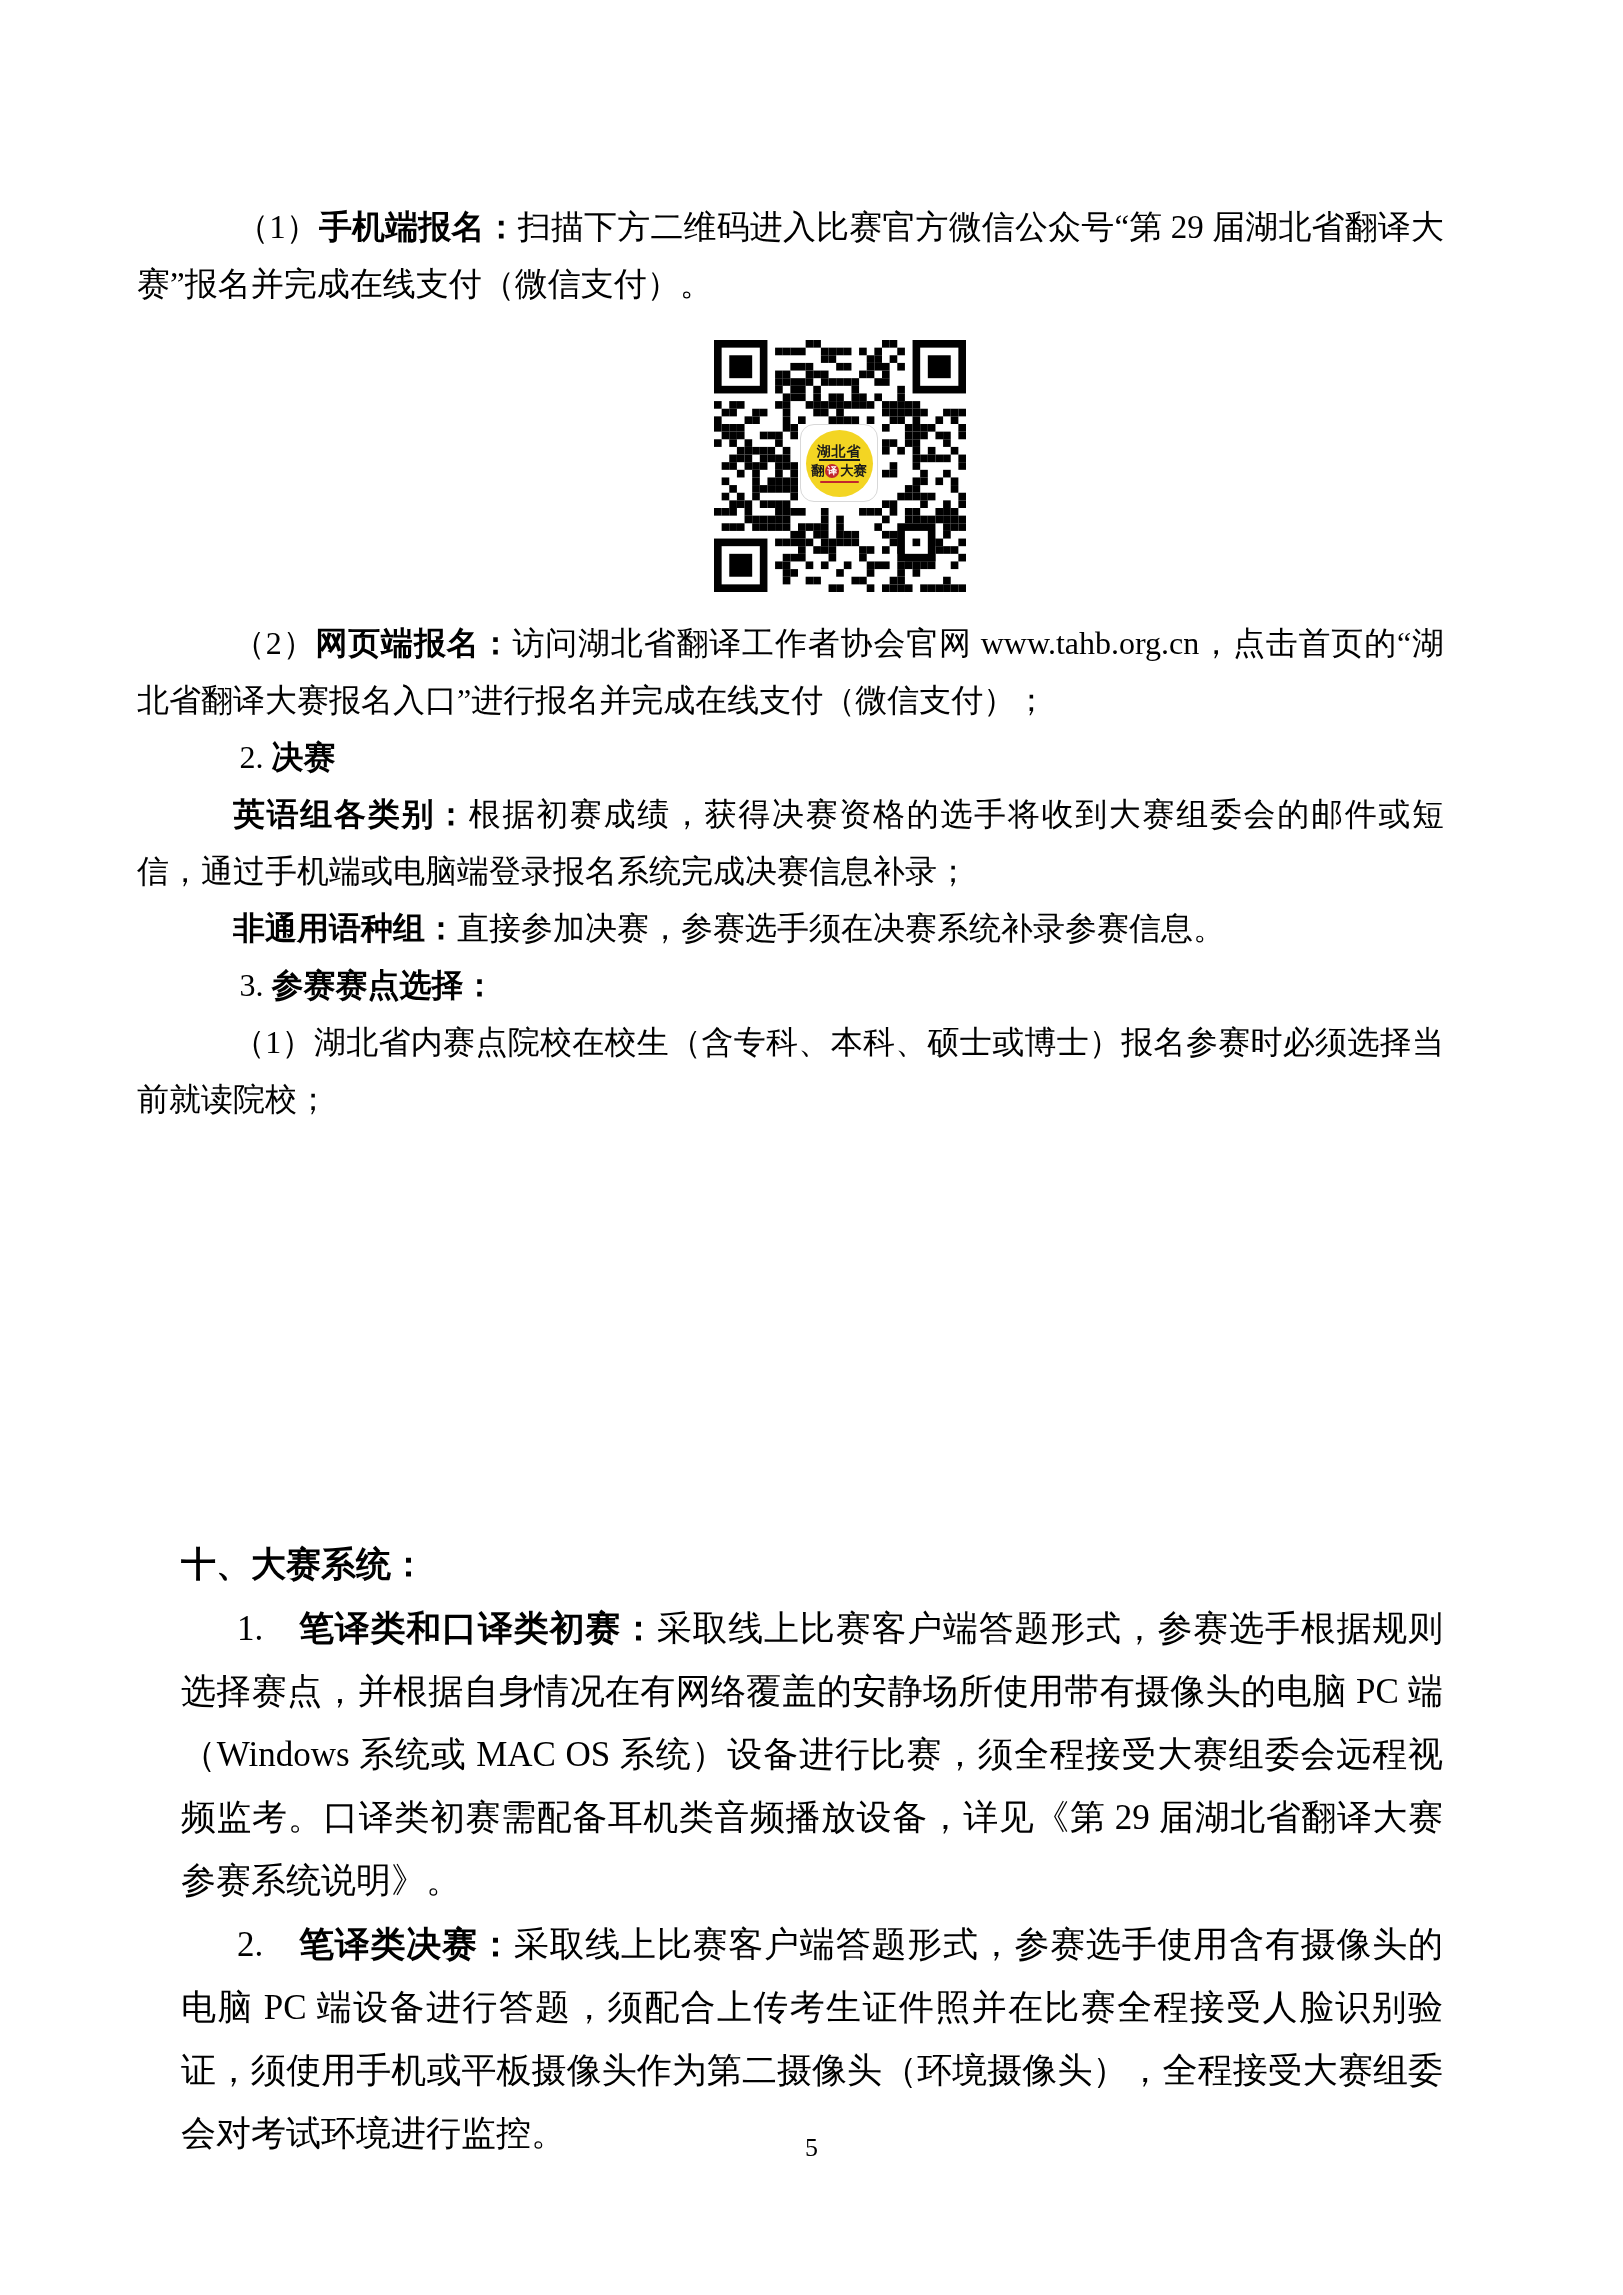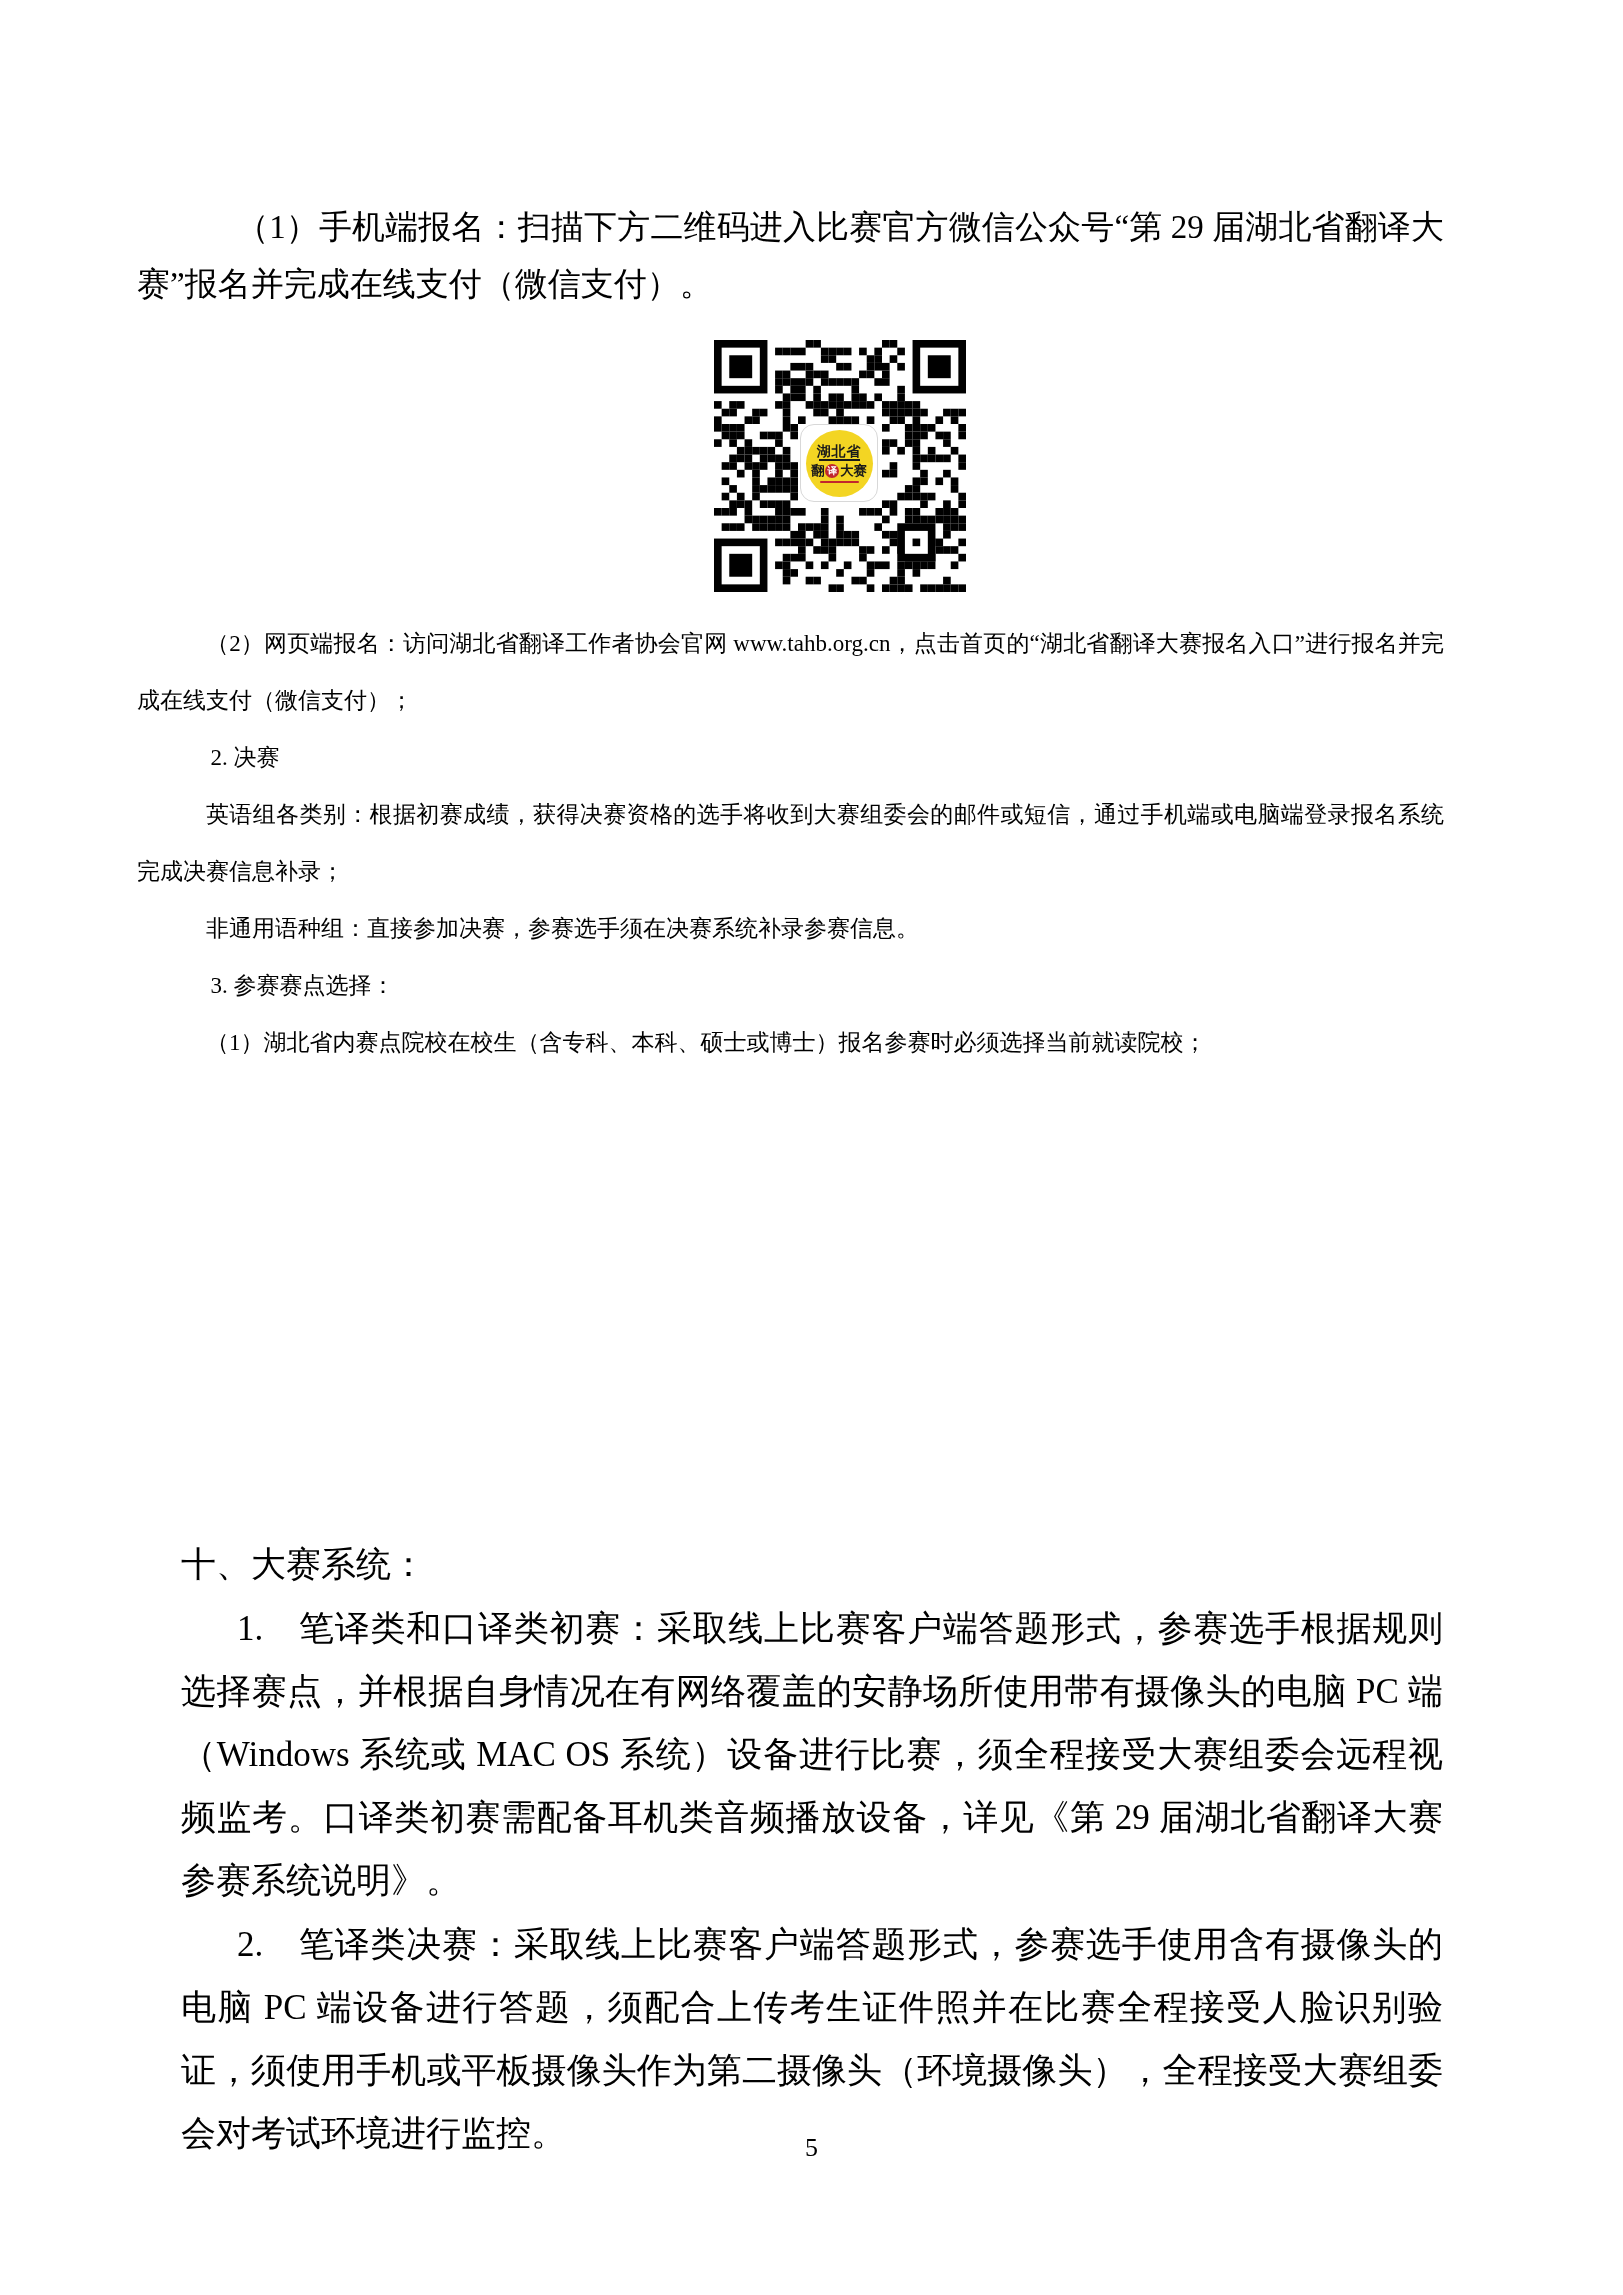--- a/index.html
+++ b/index.html
@@ -4,25 +4,25 @@
 <style>
   html,body{margin:0;padding:0;}
   body{
     width:1623px;height:2295px;
     background:#ffffff;color:#000;
     position:relative;overflow:hidden;
     font-family:"Liberation Serif","DejaVu Serif",serif;
   }
   .blk{position:absolute;}
   #blk-a{left:137px;top:198px;width:1307px;font-size:33px;line-height:57px;}
-  #blk-c{left:137px;top:615px;width:1307px;font-size:23px;line-height:57px;}
+  #blk-c{left:137px;top:615px;width:1307px;font-size:32px;line-height:57px;}
   #blk-d{left:181px;top:1532px;width:1262px;font-size:35px;line-height:63px;}
   .para{margin:0;text-align:justify;}
   .para:last-child{text-align-last:left;}
-  .hv{font-family:"Liberation Sans","DejaVu Sans",sans-serif;font-weight:400;margin-top:12px;}
+  .hv{font-family:"Liberation Sans","DejaVu Sans",sans-serif;font-weight:700;margin-top:12px;}
   
   .qr{position:absolute;left:714px;top:340px;width:252px;height:252px;}
   .qr svg{display:block;}
   .qr-logo{position:absolute;left:86px;top:84px;width:78px;height:70px;}
   .qr-logo-card{
     width:78px;height:78px;background:#ffffff;border-radius:14px;
     border:0.9px solid #d8d8d8;box-sizing:border-box;
     display:flex;align-items:center;justify-content:center;
   }
   .qr-logo-circle{

